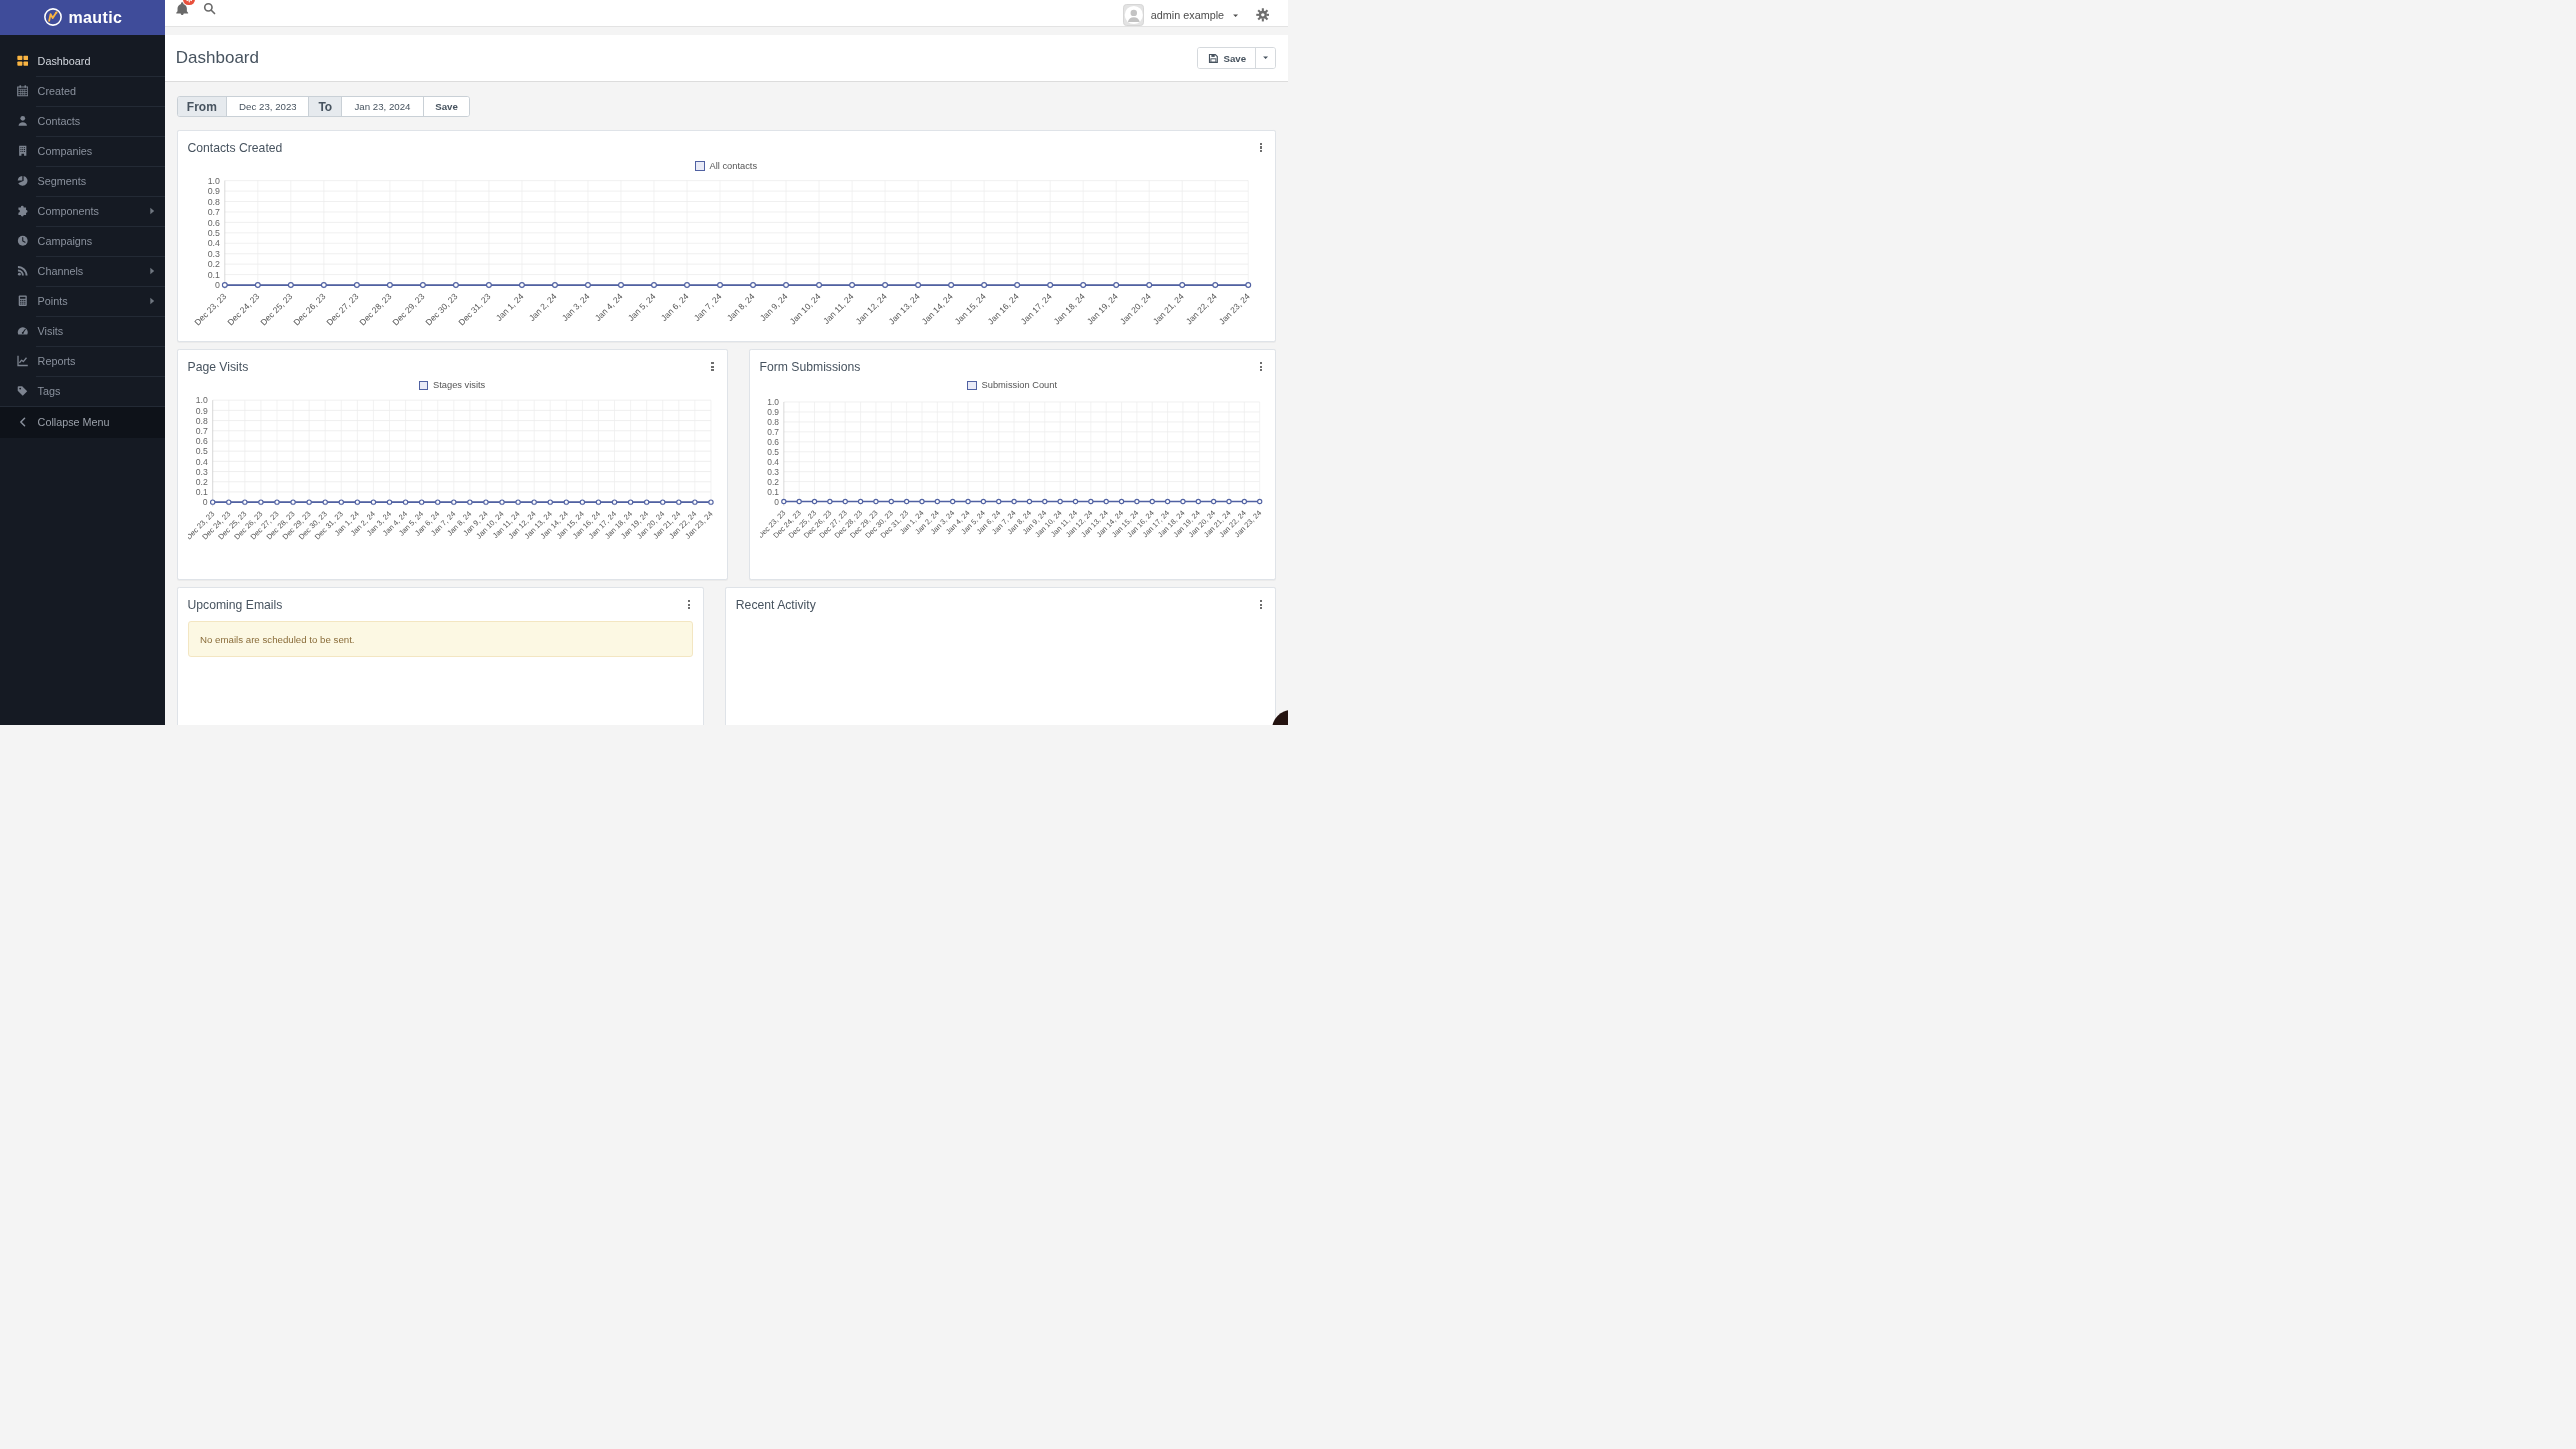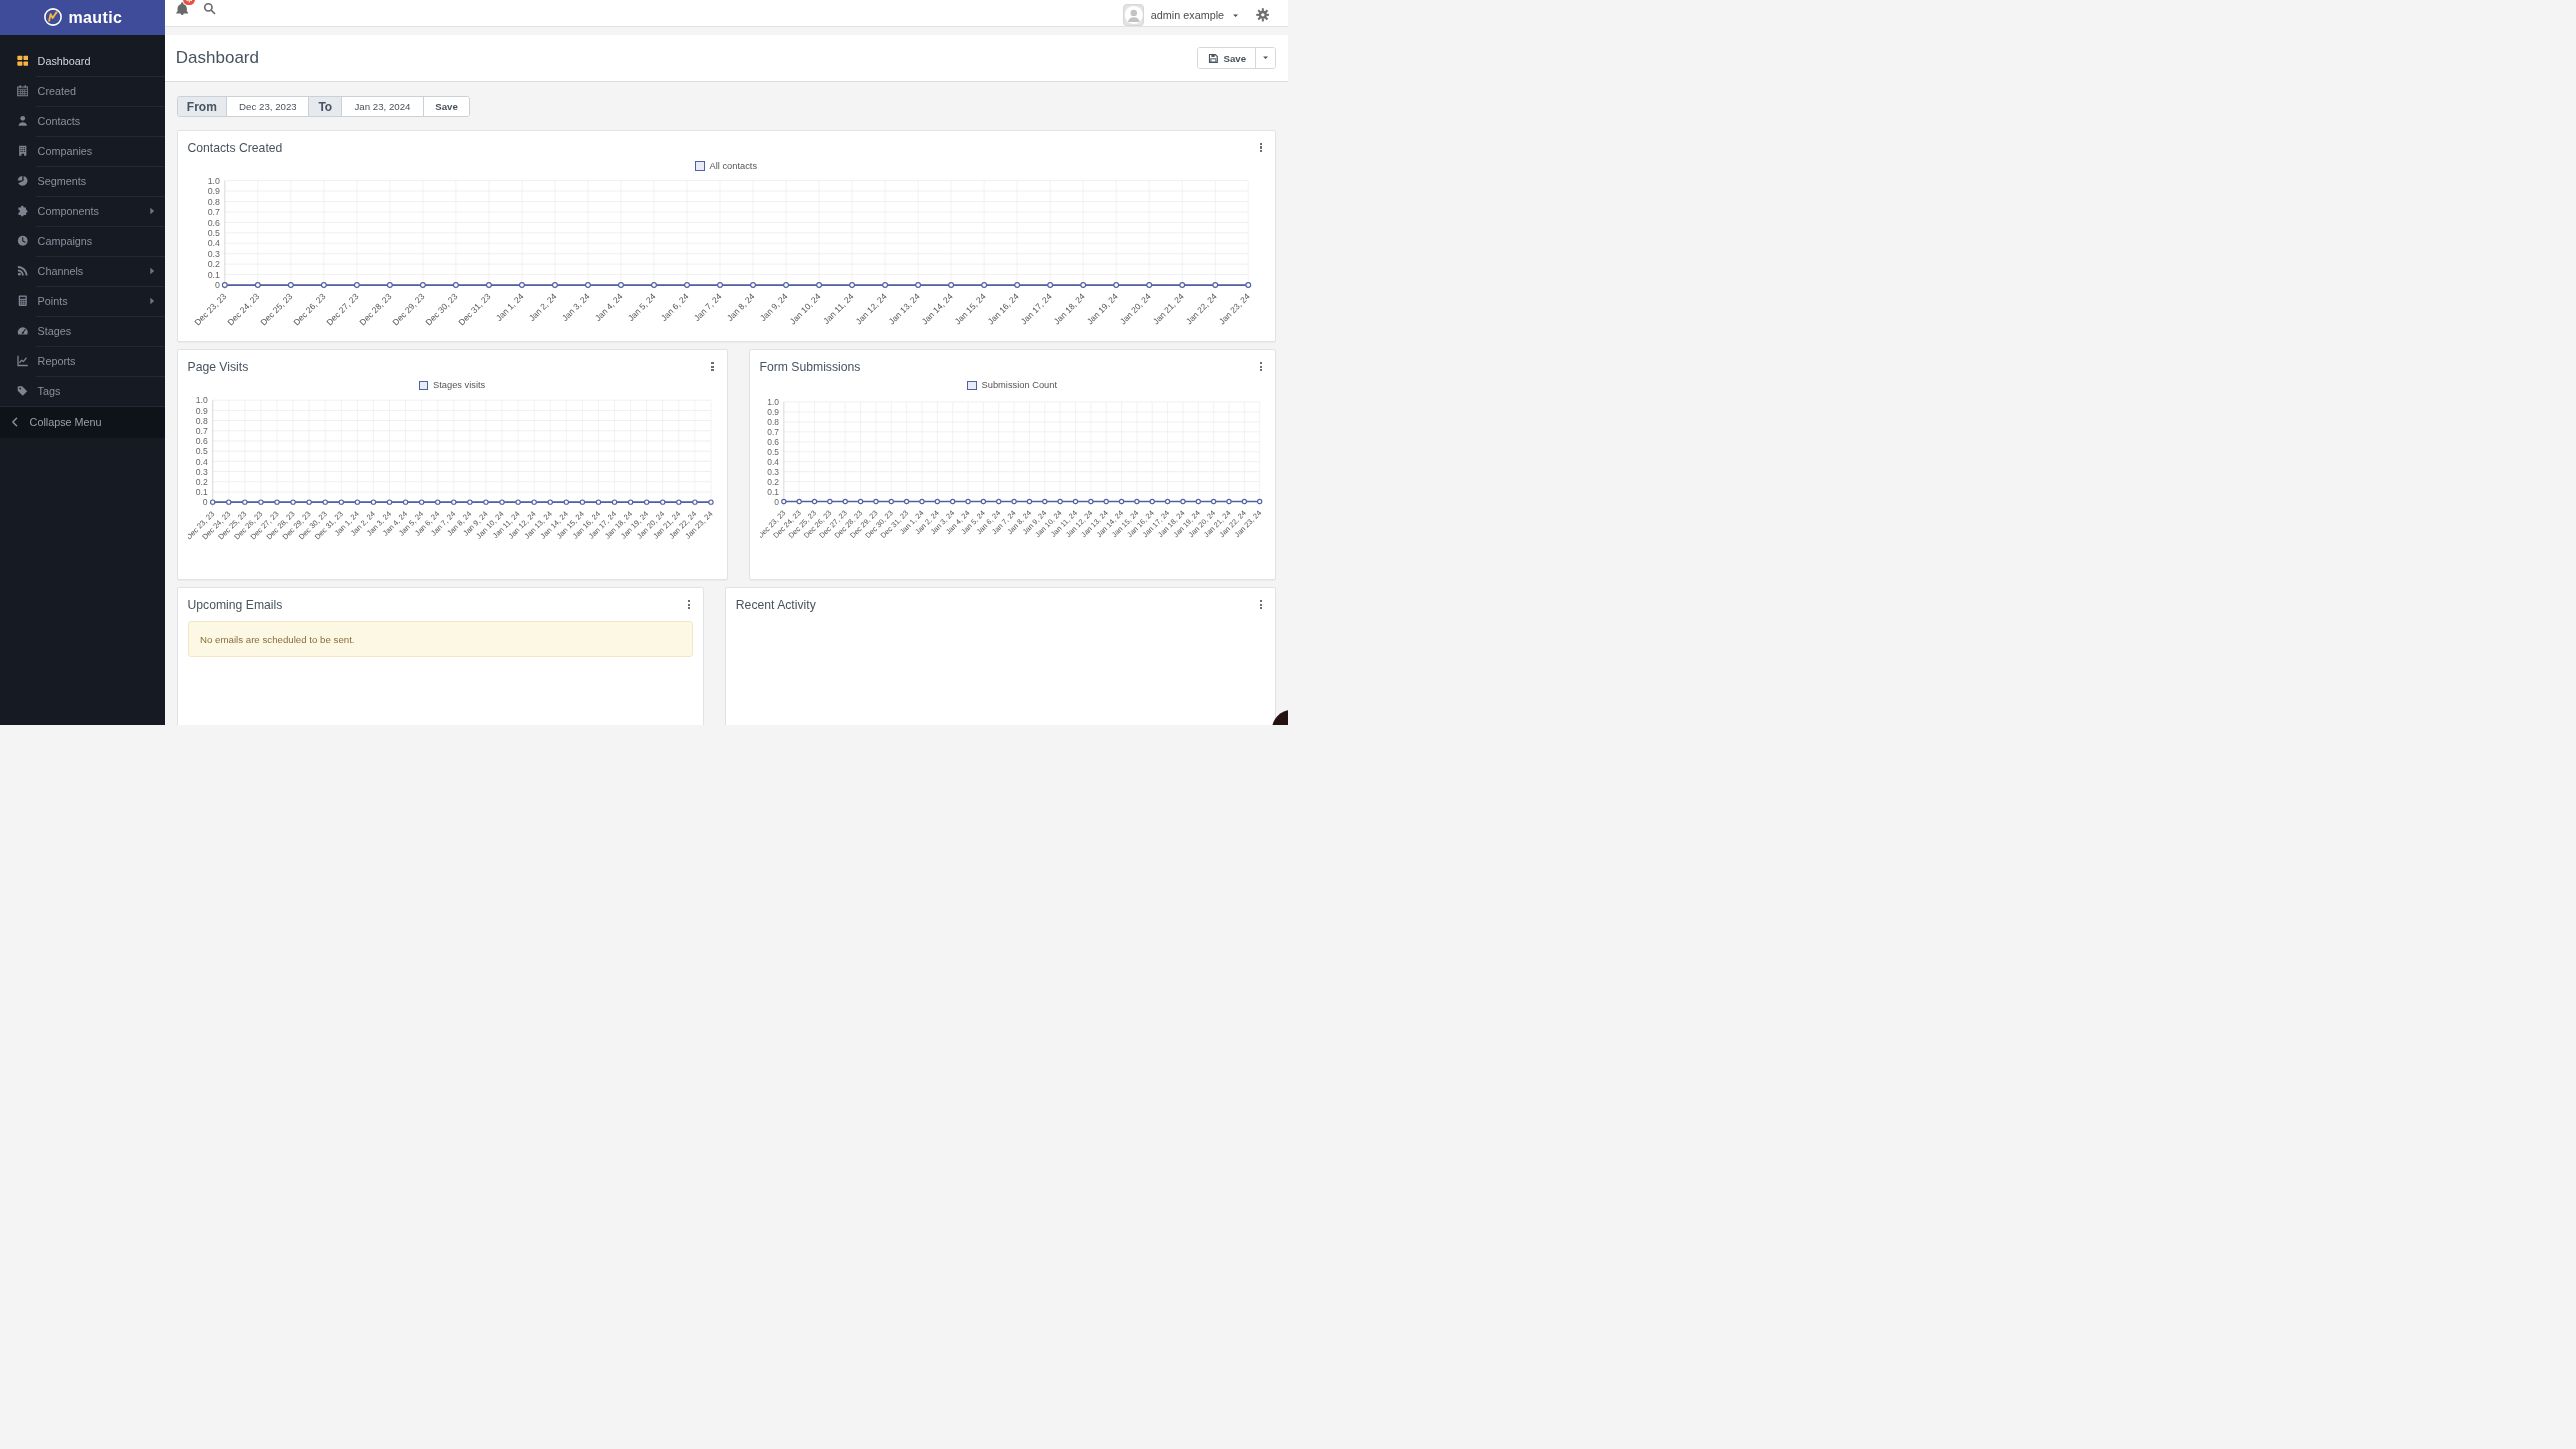--- a/index.html
+++ b/index.html
@@ -12,21 +12,21 @@
   .brand { height:35px; background:#3f4c9a; display:flex; align-items:center; justify-content:center; gap:5.8px; cursor:pointer; }
   .brand-name { color:#fff; font-size:16px; font-weight:bold; letter-spacing:0.4px; }
   .menu { padding-top:10.8px; }
   .menu-item { position:relative; height:30px; display:flex; align-items:center; padding-left:16px; cursor:pointer; }
   .menu-item + .menu-item::before { content:""; position:absolute; left:36px; right:0; top:0; height:0.7px; background:#232a35; }
   .menu-item .mi-icon { width:13px; height:13px; display:flex; align-items:center; justify-content:center; color:#7d8490; }
   .menu-item .mi-label { margin-left:8.6px; font-size:10.8px; color:#8a919d; }
   .menu-item.active .mi-icon { color:#f9b442; }
   .menu-item.active .mi-label { color:#d3d7de; }
   .menu-item .mi-arrow { position:absolute; right:10px; color:#6f7680; display:flex; }
-  .collapse-item { position:relative; height:32px; margin-top:0; display:flex; align-items:center; padding-left:8px;
+  .collapse-item { position:relative; height:32px; margin-top:0; display:flex; align-items:center; padding-left:16px;
                    background:#0e1219; cursor:pointer; }
   .collapse-item::before { content:""; position:absolute; left:0; right:0; top:0; height:0.7px; background:#232a35; }
   .collapse-item .mi-icon { width:13px; height:13px; color:#8a919d; display:flex; align-items:center; justify-content:center; }
   .collapse-item .mi-label { margin-left:8.6px; font-size:10.8px; color:#9aa0a9; }
 
   
   .topbar { position:absolute; left:165px; right:0; top:0; height:27px; background:#fff;
             border-bottom:0.7px solid #e3e3e3; display:flex; align-items:flex-end; justify-content:space-between; }
   .topbar-left { display:flex; align-items:center; padding-left:4.3px; }
   .icon-btn { width:26.6px; height:35px; display:flex; align-items:center; justify-content:center; cursor:pointer; color:#696969; position:relative; }
@@ -224,21 +224,21 @@
           </span>
         </div>
         <div class="menu-item">
           <span class="mi-icon">
             <svg width="11.5" height="11.5" viewBox="0 0 16 16" fill="currentColor">
               <path d="M8 3.2a7 7 0 0 0-6.3 10h12.6A7 7 0 0 0 8 3.2z"></path>
               <path d="M8 11 11.6 6" stroke="#151a23" stroke-width="1.4" stroke-linecap="round"></path>
               <circle cx="8" cy="11" r="1.3" fill="#151a23"></circle>
             </svg>
           </span>
-          <span class="mi-label">Stages</span>
+          <span class="mi-label">Visits</span>
         </div>
         <div class="menu-item">
           <span class="mi-icon">
             <svg width="11.5" height="11.5" viewBox="0 0 16 16">
               <path d="M1.4 1v13.6H15" fill="none" stroke="currentColor" stroke-width="1.8"></path>
               <path d="M3.4 11 6.4 7.2l2.4 2 4.4-5.4" fill="none" stroke="currentColor" stroke-width="1.8" stroke-linejoin="round"></path>
             </svg>
           </span>
           <span class="mi-label">Reports</span>
         </div>

